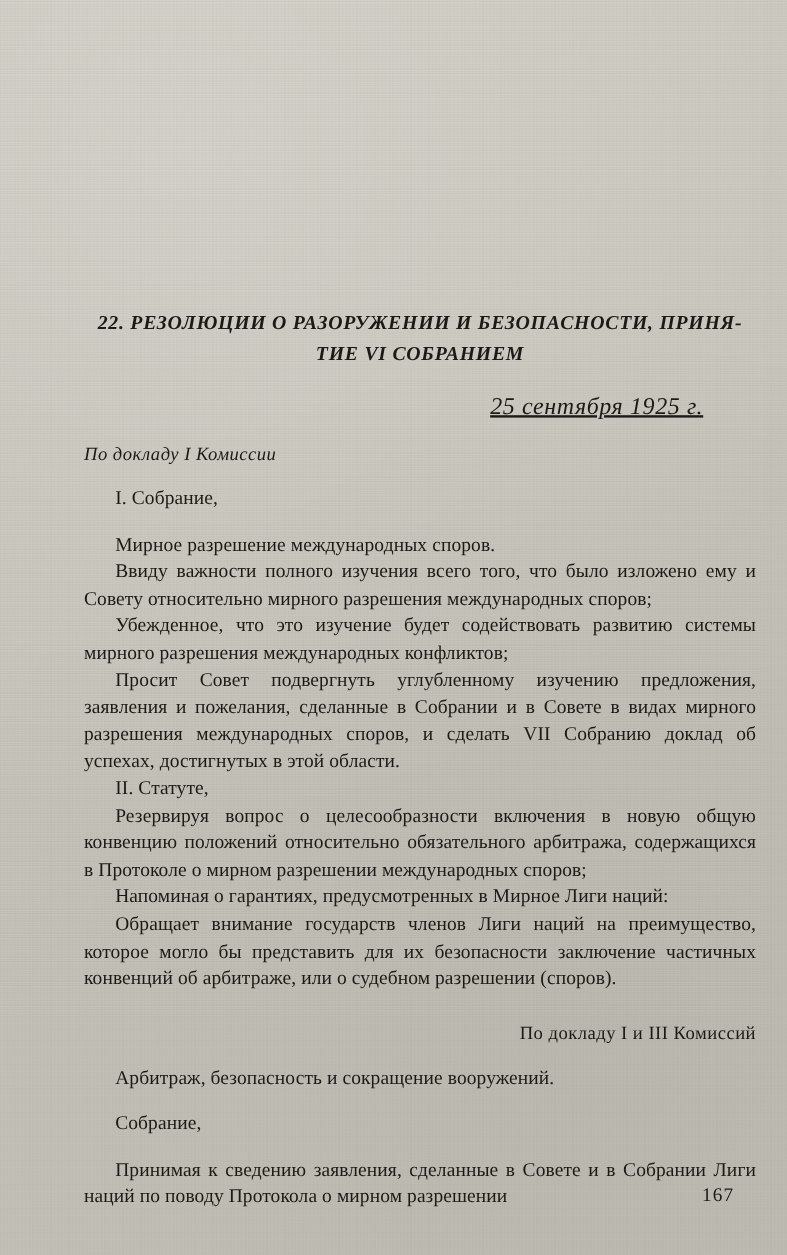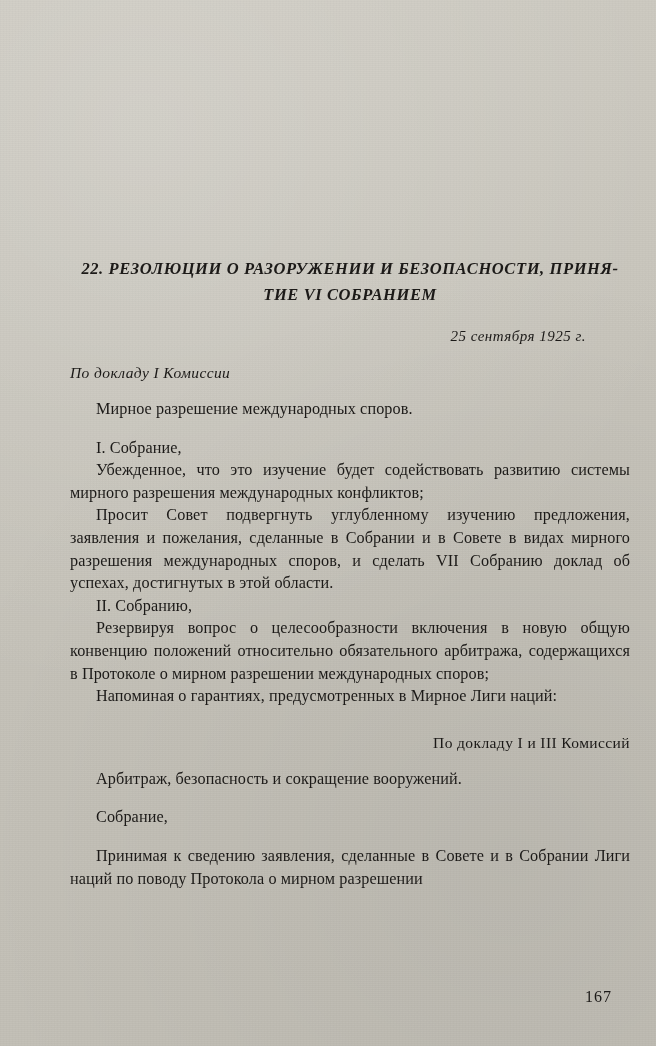--- a/index.html
+++ b/index.html
@@ -60,22 +60,23 @@
   }
   .item-num {
     font-style: italic;
     font-weight: bold;
   }
   .date-line {
     margin-top: 20px;
     text-align: right;
     padding-right: 44px;
     font-style: italic;
-    font-size: 15px;
+    font-size: 20px;
     letter-spacing: 0.5px;
+    text-decoration: underline;
   }
   .subhead {
     margin-top: 19px;
     font-style: italic;
     font-size: 15.5px;
     letter-spacing: 0.4px;
   }
   .subhead2 {
     margin-top: 26px;
     text-align: right;
@@ -115,28 +116,30 @@
 
     <div class="title-block">
       <span class="title-line1"><span class="item-num">22.</span> <span>РЕЗОЛЮЦИИ  О  РАЗОРУЖЕНИИ  И  БЕЗОПАСНОСТИ,  ПРИНЯ-</span></span>
       <span class="title-line2">ТИЕ VI СОБРАНИЕМ</span>
     </div>
 
     <div class="date-line">25 сентября 1925 г.</div>
 
     <div class="subhead">По докладу I Комиссии</div>
 
+    <p class="body gap">I. Собрание,</p>
+
     <p class="body gap">Мирное разрешение международных споров.</p>
-
-    <p class="body gap">I. Собрание,</p>
+    <p class="body nogap">Ввиду важности полного изучения всего того, что было изложено ему и Совету относительно мирного разрешения международных споров;</p>
     <p class="body nogap">Убежденное, что это изучение будет содействовать развитию системы мирного разрешения международных конфликтов;</p>
     <p class="body nogap">Просит Совет подвергнуть углубленному изучению предложения, заявления и пожелания, сделанные в Собрании и в Совете в видах мирного разрешения международных споров, и сделать VII Собранию доклад об успехах, достигнутых в этой области.</p>
-    <p class="body nogap">II. Собранию,</p>
+    <p class="body nogap">II. Статуте,</p>
     <p class="body nogap">Резервируя вопрос о целесообразности включения в новую общую конвенцию положений относительно обязательного арбитража, содержащихся в Протоколе о мирном разрешении международных споров;</p>
     <p class="body nogap">Напоминая о гарантиях, предусмотренных в Мирное Лиги наций:</p>
+    <p class="body nogap">Обращает внимание государств членов Лиги наций на преимущество, которое могло бы представить для их безопасности заключение частичных конвенций об арбитраже, или о судебном разрешении (споров).</p>
 
     <div class="subhead2">По докладу I и III Комиссий</div>
 
     <p class="body gap">Арбитраж, безопасность и сокращение вооружений.</p>
 
     <p class="body gap">Собрание,</p>
     <p class="body gap">Принимая к сведению заявления, сделанные в Совете и в Собрании Лиги наций по поводу Протокола о мирном разрешении</p>
 
   </div>
 

